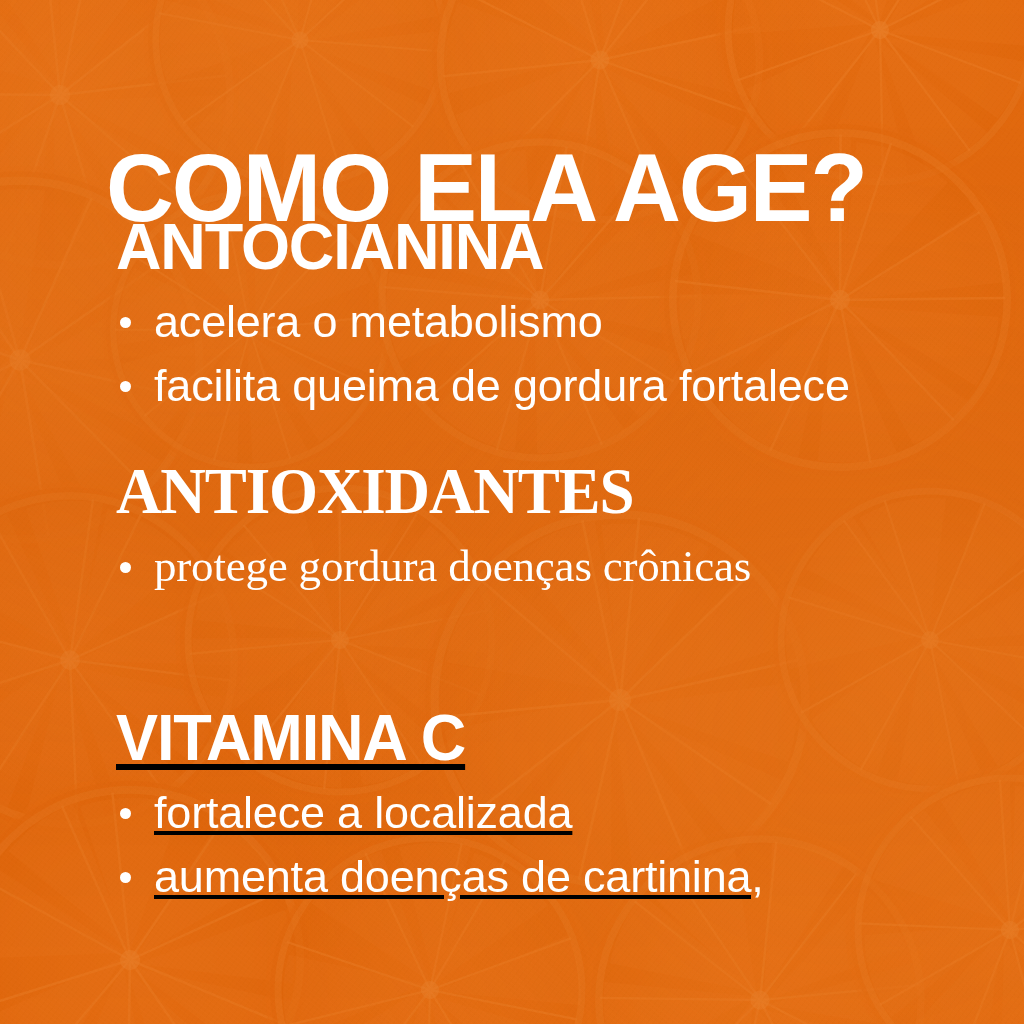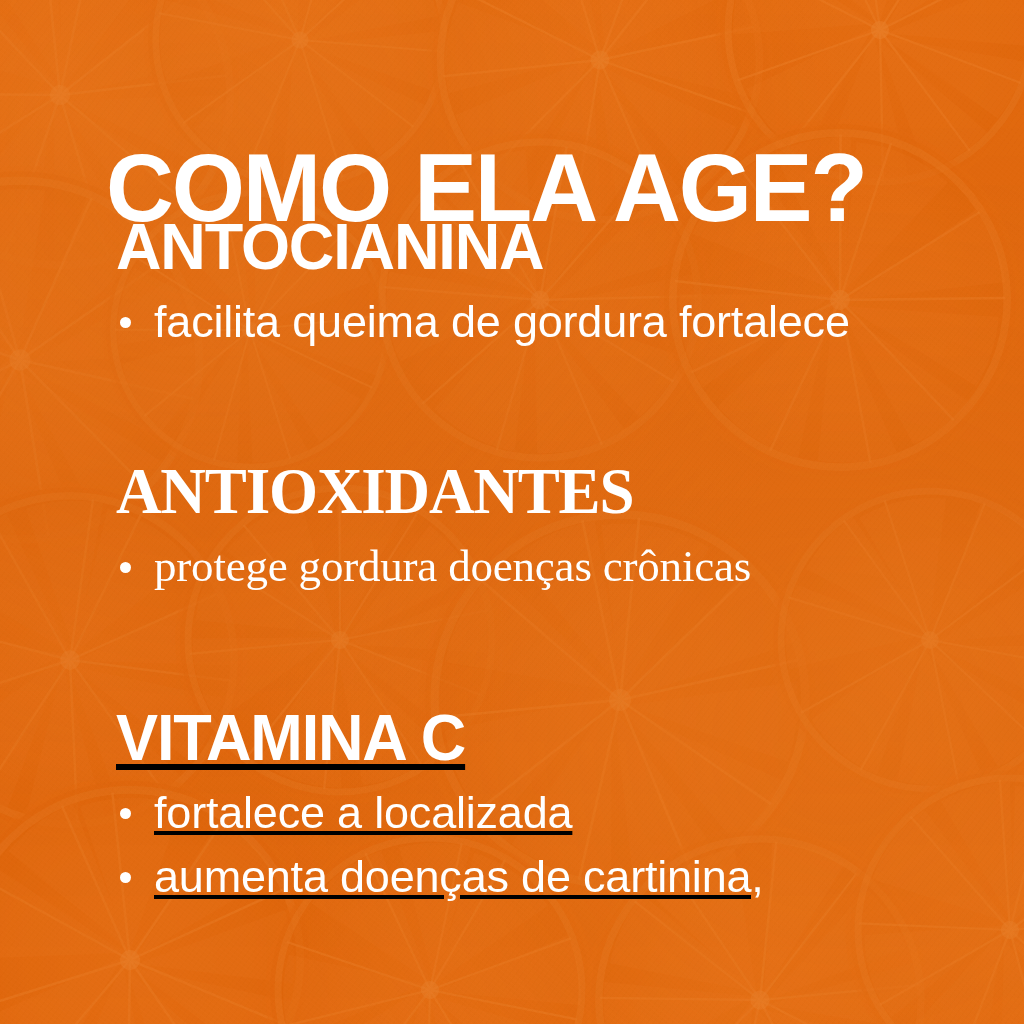--- a/index.html
+++ b/index.html
@@ -243,20 +243,24 @@
 
   <div class="content">
 
     <h1 class="poster-title">COMO ELA AGE?</h1>
 
     <section class="section section-antocianina">
       <h2 class="section-heading">ANTOCIANINA</h2>
       <ul class="bullet-list">
         <li class="bullet-item">
           <span class="bullet-dot"></span>
+          <span class="bullet-text">acelera o metabolismo</span>
+        </li>
+        <li class="bullet-item">
+          <span class="bullet-dot"></span>
           <span class="bullet-text">facilita queima de gordura fortalece</span>
         </li>
       </ul>
     </section>
 
     <section class="section section-antioxidantes">
       <h2 class="section-heading">ANTIOXIDANTES</h2>
       <ul class="bullet-list">
         <li class="bullet-item">
           <span class="bullet-dot"></span>

